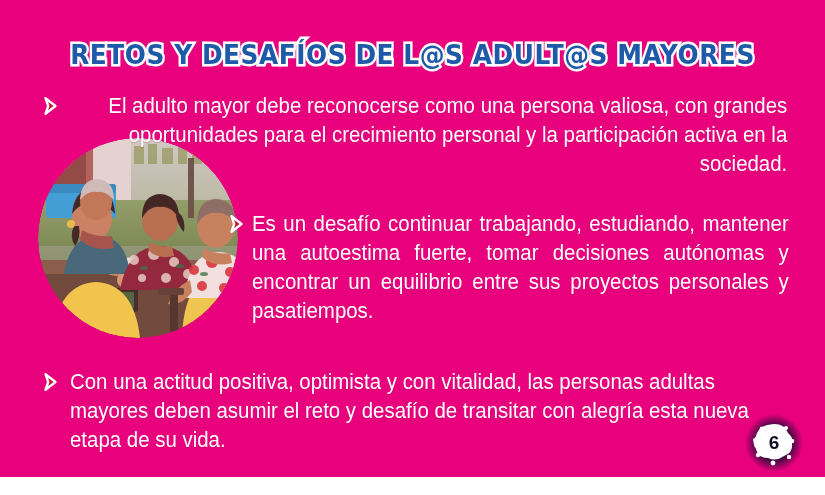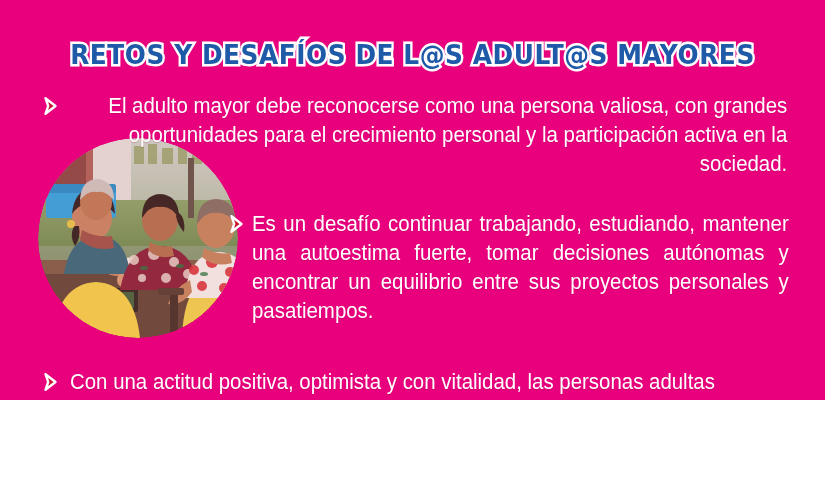--- a/index.html
+++ b/index.html
@@ -9,21 +9,21 @@
   body {
     width: 825px;
     height: 495px;
     overflow: hidden;
     font-family: "Liberation Sans", sans-serif;
   }
 
   #slide {
     position: relative;
     width: 825px;
-    height: 400px;
+    height: 477px;
     background: #E8007D;
     overflow: hidden;
   }
 
   
   #title {
     position: absolute;
     left: 0;
     top: 38px;
     width: 825px;

